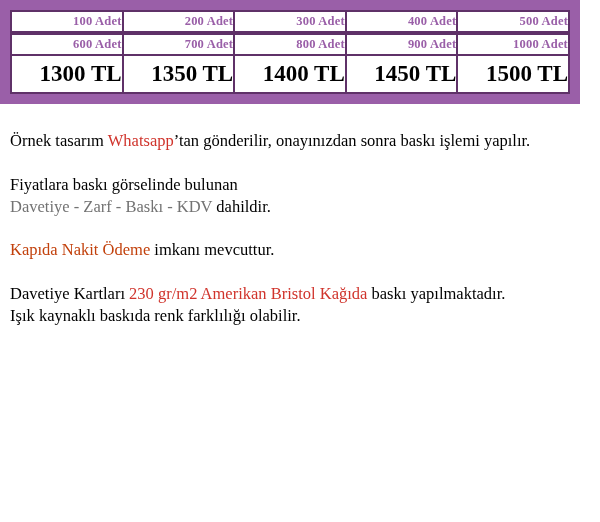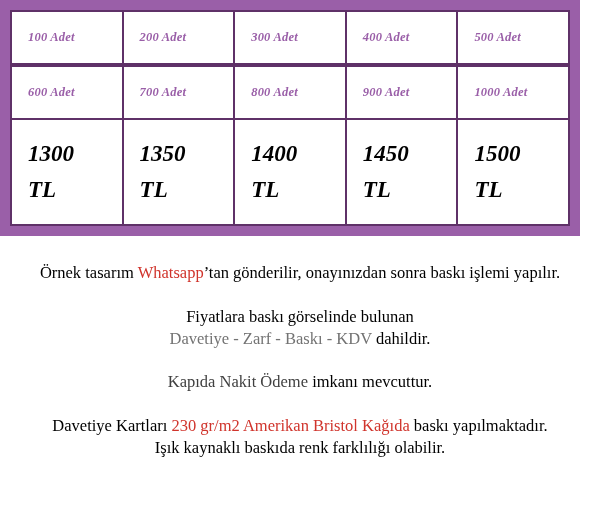--- a/index.html
+++ b/index.html
@@ -28,24 +28,23 @@
     border-collapse: collapse;
     table-layout: fixed;
     background: #ffffff;
     border: 2px solid #5f3168;
   }
   .price-table + .price-table {
   }
 
   .price-table td {
     border: 2px solid #5f3168;
-    text-align: left;
-    padding: 16px;
+    text-align: right;
+    padding: 0;
     background: #ffffff;
-    font-style: italic;
   }
 
   .qty-cell {
     color: #9a5fa8;
     font-size: 12.5px;
     font-weight: bold;
     height: 19px;
     line-height: 19px;
     font-family: "Liberation Serif", serif;
     letter-spacing: 0.2px;
@@ -55,21 +54,21 @@
     color: #000000;
     font-size: 23px;
     font-weight: bold;
     height: 36px;
     line-height: 36px;
     font-family: "Liberation Serif", serif;
   }
 
   .notes {
     padding: 26px 10px 0 10px;
-    text-align: center;
+    text-align: left;
   }
 
   .note-block {
     margin: 0 0 22px 0;
     font-size: 16.5px;
     line-height: 1.32;
   }
   .note-block:last-child {
     margin-bottom: 0;
   }
@@ -118,19 +117,19 @@
 
 <div class="notes" id="notes-section">
     <p class="note-block">
       <span class="note-line"><span>Örnek tasarım </span><span class="accent" style="color: rgb(208, 52, 44);">Whatsapp</span><span>’tan gönderilir, onayınızdan sonra baskı işlemi yapılır.</span></span>
     </p>
     <p class="note-block">
       <span class="note-line"><span>Fiyatlara baskı görselinde bulunan</span></span>
       <span class="note-line"><span class="accent" style="color: #737373;">Davetiye - Zarf - Baskı - KDV</span><span> dahildir.</span></span>
     </p>
     <p class="note-block">
-      <span class="note-line"><span class="accent" style="color: #404040;">Kapıda Nakit Ödeme</span><span> imkanı mevcuttur.</span></span>
+      <span class="note-line"><span class="accent" style="color: #c2410c;">Kapıda Nakit Ödeme</span><span> imkanı mevcuttur.</span></span>
     </p>
     <p class="note-block">
       <span class="note-line"><span>Davetiye Kartları </span><span class="accent" style="color: rgb(208, 52, 44);">230 gr/m2 Amerikan Bristol Kağıda</span><span> baskı yapılmaktadır.</span></span>
       <span class="note-line"><span>Işık kaynaklı baskıda renk farklılığı olabilir.</span></span>
     </p>
   </div>
 
 </body></html>

